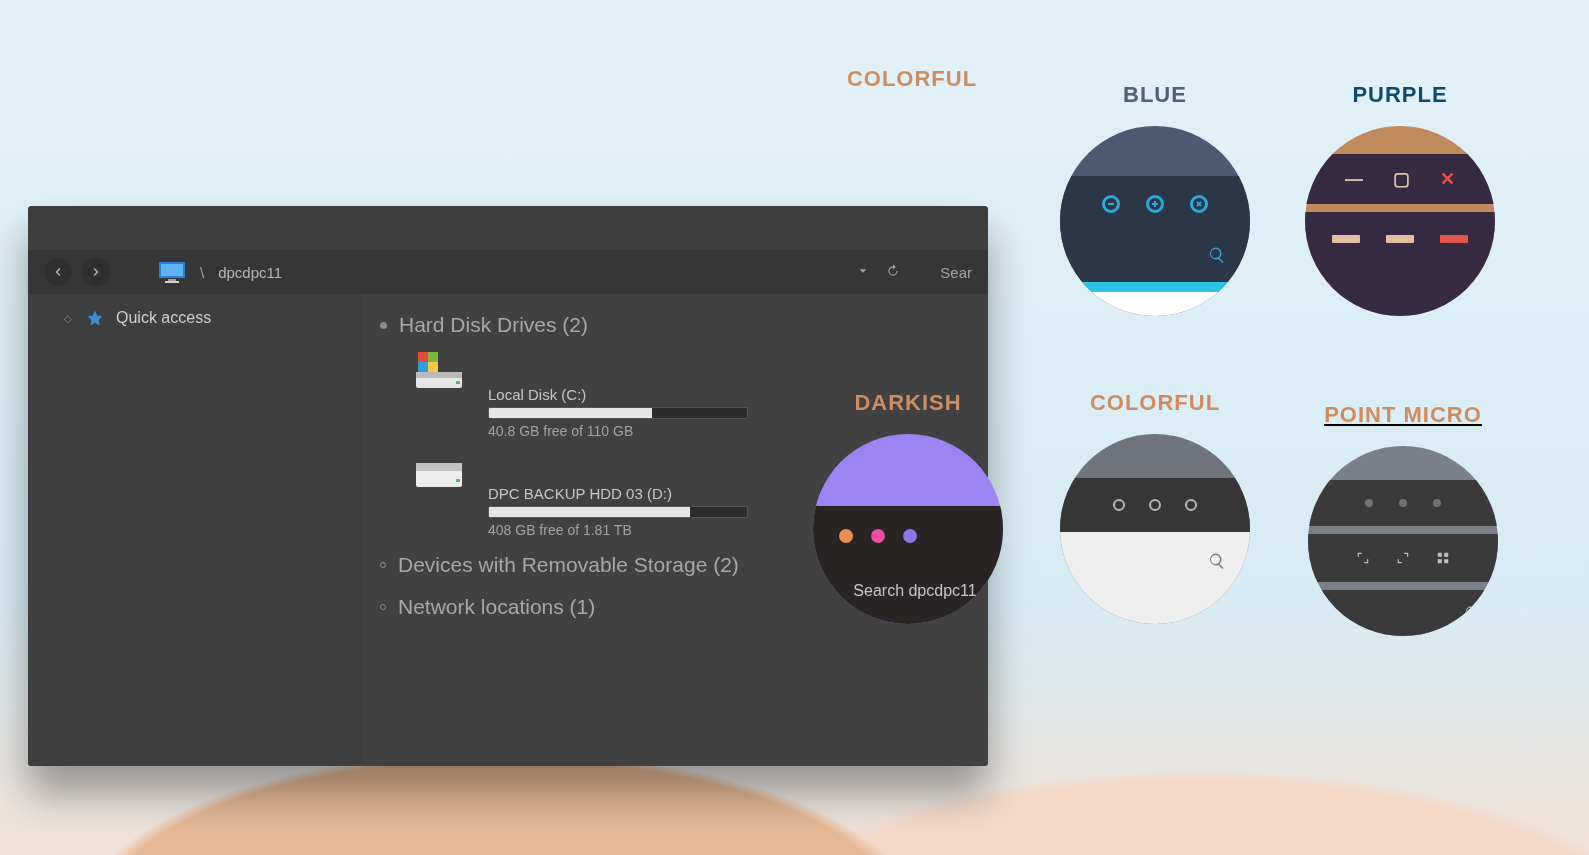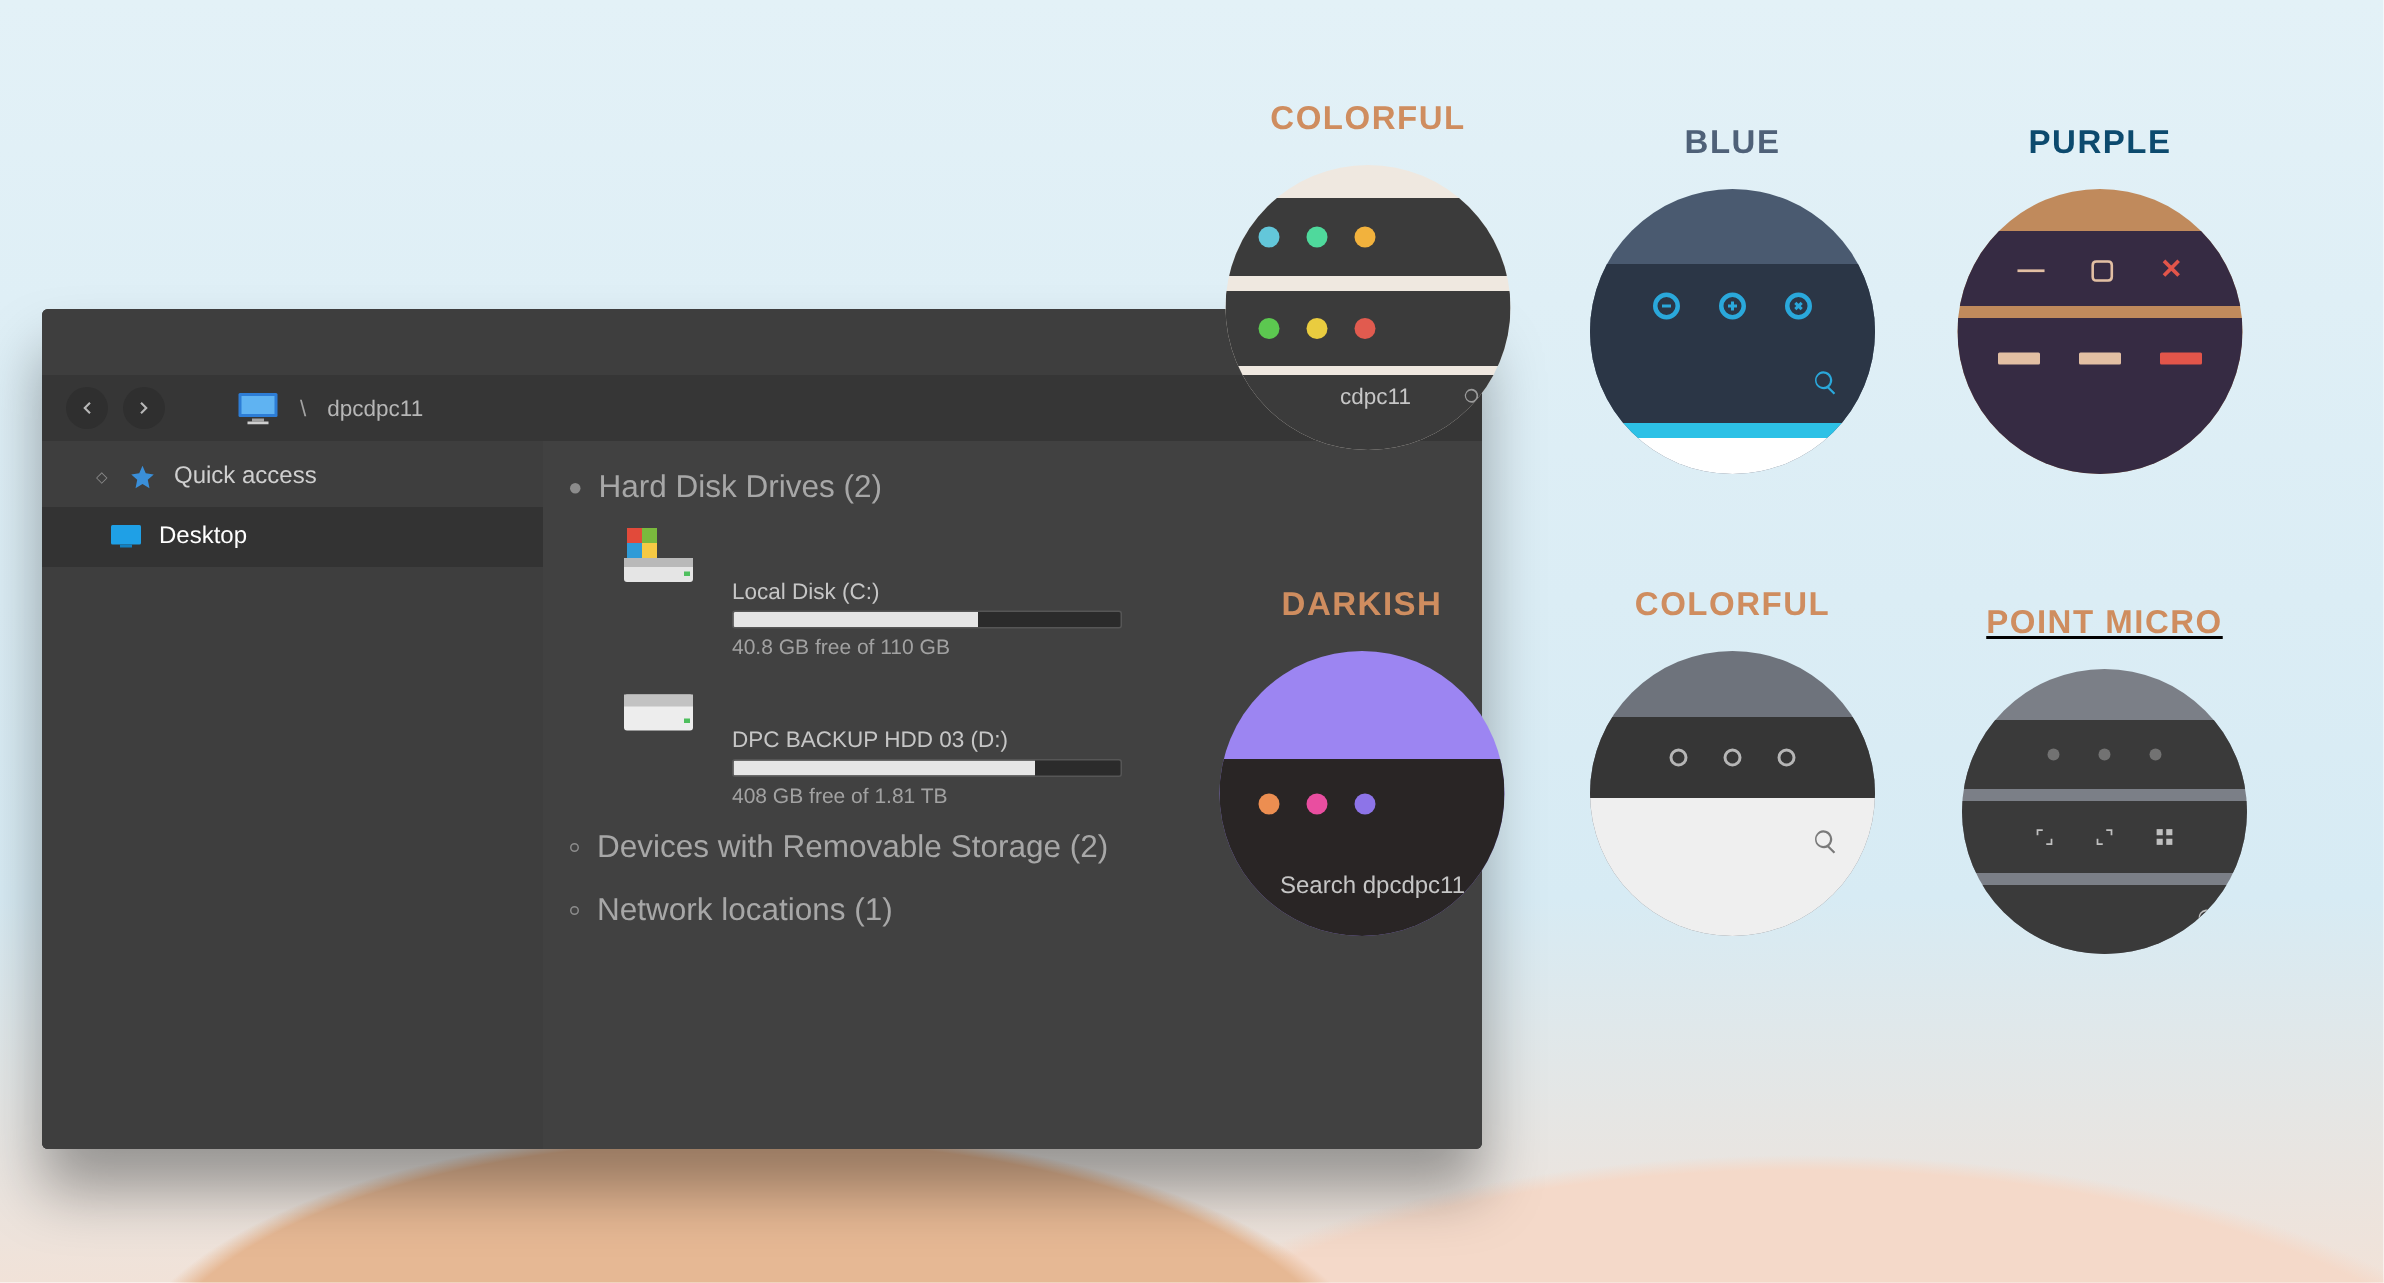--- a/index.html
+++ b/index.html
@@ -234,29 +234,20 @@
   <div class="explorer-body">
     <div class="sidebar">
       <div class="side-item">
         <span class="side-expand">◇</span>
         <span class="side-quick">
           <svg viewBox="0 0 24 24">
               <path fill="#3a8fd9" d="M12 2l2.9 6.6L22 9.7l-5.3 4.8L18.2 22 12 18.3 5.8 22l1.5-7.5L2 9.7l7.1-1.1z"></path>
             </svg>
         </span>
         <span>Quick access</span>
-      </div>
-      <div class="side-item selected">
-        <span class="side-desktop">
-          <svg viewBox="0 0 20 16">
-              <rect width="20" height="13" rx="1" fill="#1fa0e6"></rect>
-              <rect x="6" y="13" width="8" height="2" fill="#1280c0"></rect>
-            </svg>
-        </span>
-        <span>Desktop</span>
       </div>
     </div>
 
     <div class="main">
       <div class="cat">
         <span class="cat-dot"></span>
         <span>Hard Disk Drives (2)</span>
       </div>
 
       <div class="drive">
@@ -306,44 +297,20 @@
       <div class="cat collapsed">
         <span class="cat-dot"></span>
         <span>Network locations (1)</span>
       </div>
     </div>
   </div>
 </div>
 
 <div class="theme" id="t-colorful">
   <div class="theme-label">COLORFUL</div>
-  <div class="theme-circle ring">
-    <div class="strip s1">
-        <div class="dot-row">
-          <div class="dot"></div>
-          <div class="dot"></div>
-          <div class="dot"></div>
-        </div>
-      </div>
-    <div class="strip s2">
-        <div class="dot-row">
-          <div class="dot"></div>
-          <div class="dot"></div>
-          <div class="dot"></div>
-        </div>
-      </div>
-    <div class="strip s3">
-      <span>cdpc11</span>
-      <span style="float:right;margin:2px 18px 0 0">
-        <svg width="14" height="14" viewBox="0 0 24 24" fill="#9a9a9a">
-            <path d="M10 2a8 8 0 015.3 13.9l5.4 5.4-1.4 1.4-5.4-5.4A8 8 0 1110 2zm0 2a6 6 0 100 12 6 6 0 000-12z"></path>
-          </svg>
-      </span>
-    </div>
-  </div>
 </div>
 
 <div class="theme" id="t-blue">
   <div class="theme-label">BLUE</div>
   <div class="theme-circle">
     <div class="strip s1">
       <span class="bic minus"></span>
       <span class="bic plus"></span>
       <span class="bic x"></span>
     </div>

